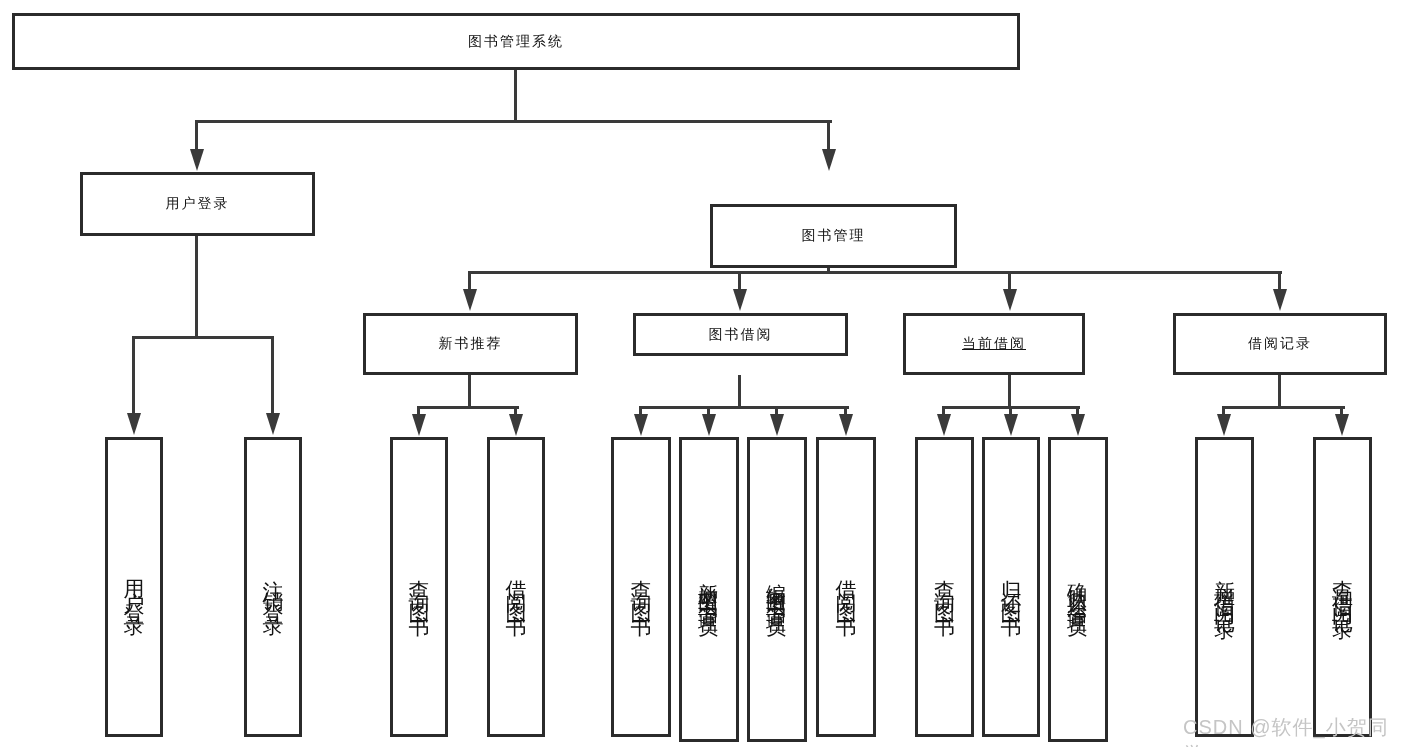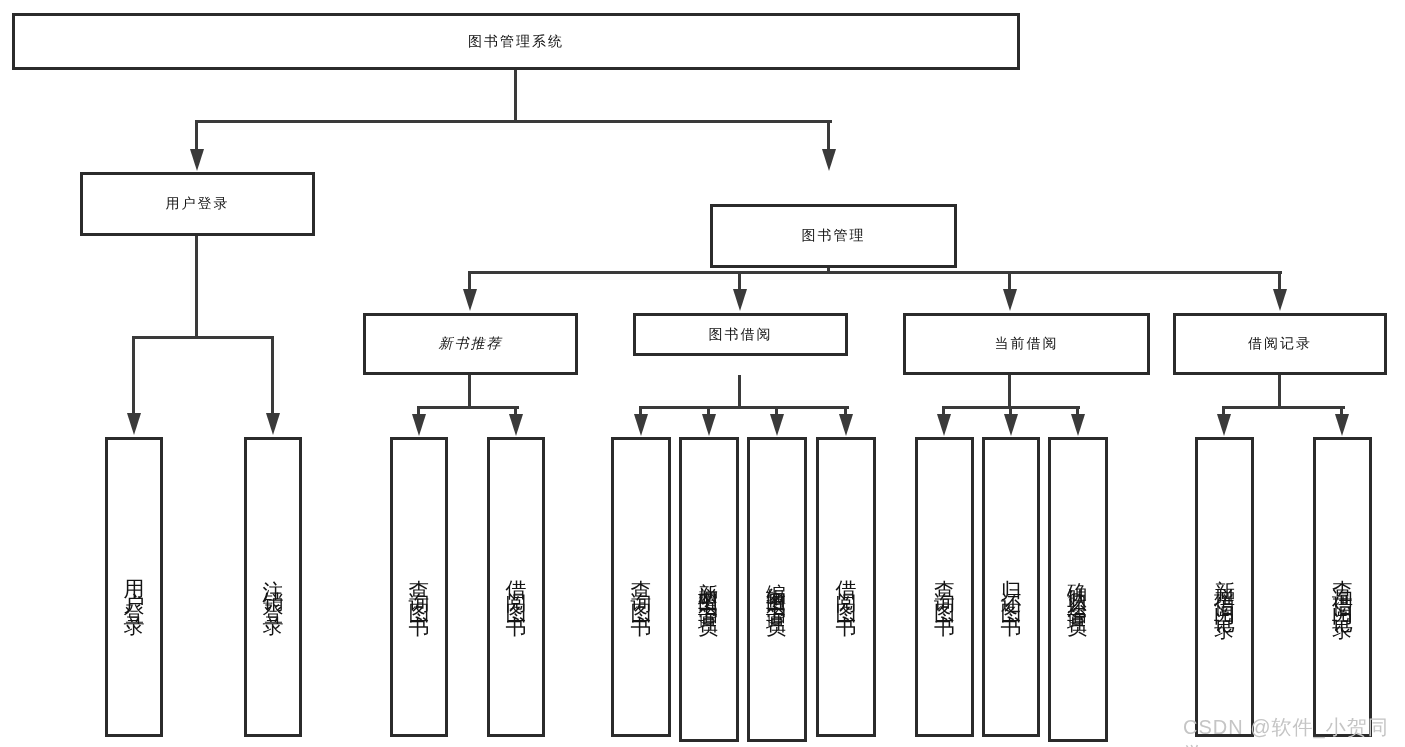--- a/index.html
+++ b/index.html
@@ -73,27 +73,27 @@
   <div class="hline" style="left:468px;top:271px;width:814px;"></div>
   <div class="vline" style="left:468px;top:271px;height:19px;"></div>
   <div class="arrow" style="left:463px;top:289px;"></div>
   <div class="vline" style="left:738px;top:271px;height:19px;"></div>
   <div class="arrow" style="left:733px;top:289px;"></div>
   <div class="vline" style="left:1008px;top:271px;height:19px;"></div>
   <div class="arrow" style="left:1003px;top:289px;"></div>
   <div class="vline" style="left:1278px;top:271px;height:19px;"></div>
   <div class="arrow" style="left:1273px;top:289px;"></div>
 
-  <div class="box" style="left:363px;top:313px;width:215px;height:62px;font-style:italic;">
+  <div class="box" style="left:363px;top:313px;width:215px;height:62px;">
     <span>新书推荐</span>
   </div>
   <div class="box" style="left:633px;top:313px;width:215px;height:43px;">
     <span>图书借阅</span>
   </div>
-  <div class="box" style="left:903px;top:313px;width:247px;height:62px;">
+  <div class="box" style="left:903px;top:313px;width:182px;height:62px;text-decoration:underline;">
     <span>当前借阅</span>
   </div>
   <div class="box" style="left:1173px;top:313px;width:214px;height:62px;">
     <span>借阅记录</span>
   </div>
 
   <div class="vline" style="left:468px;top:375px;height:33px;"></div>
   <div class="hline" style="left:417px;top:406px;width:102px;"></div>
   <div class="vline" style="left:417px;top:406px;height:9px;"></div>
   <div class="arrow" style="left:412px;top:414px;"></div>

